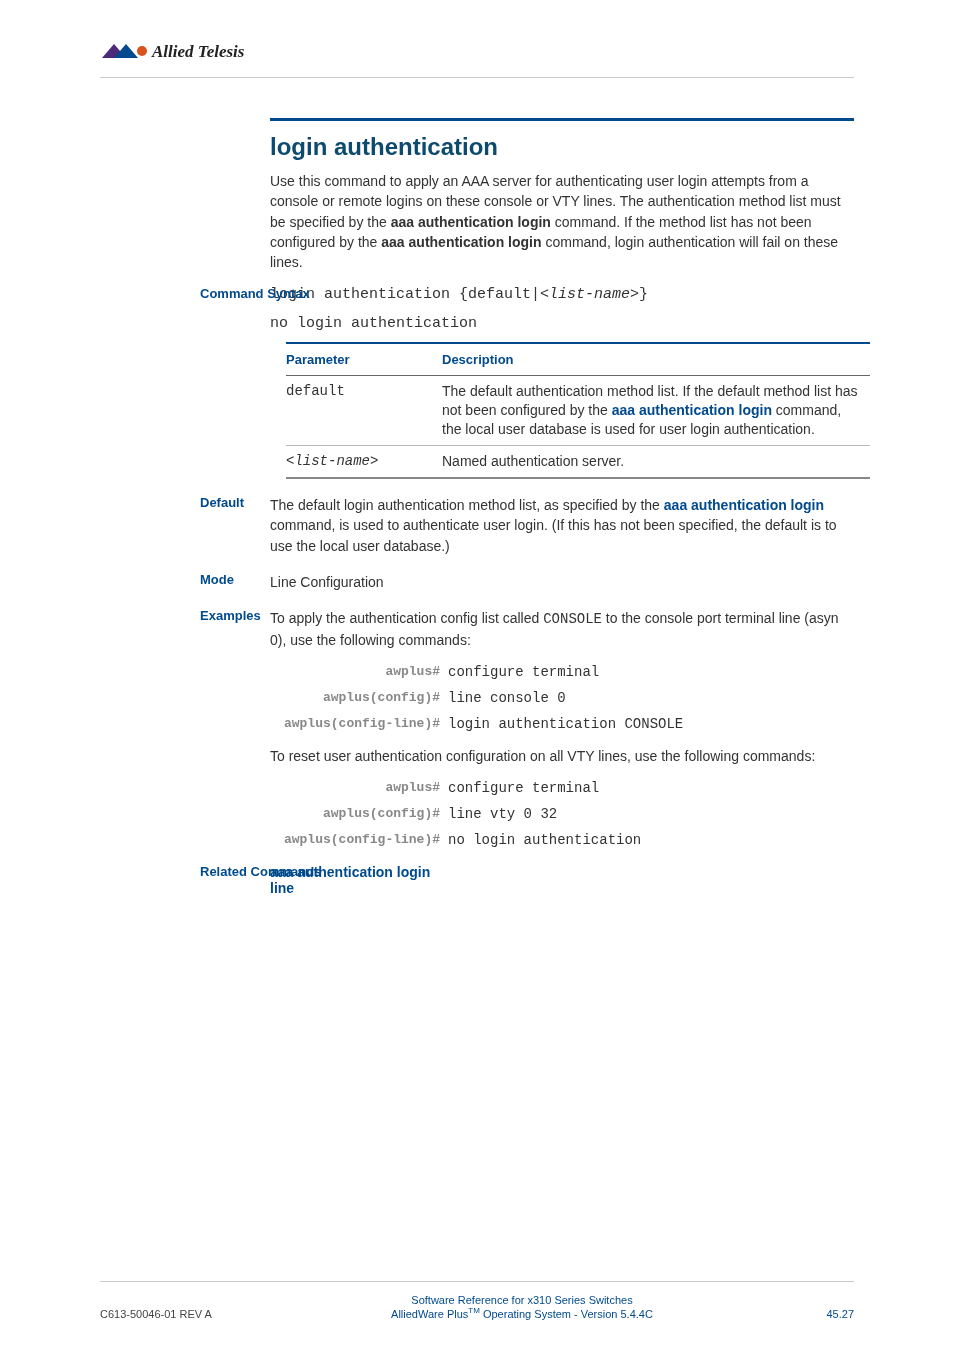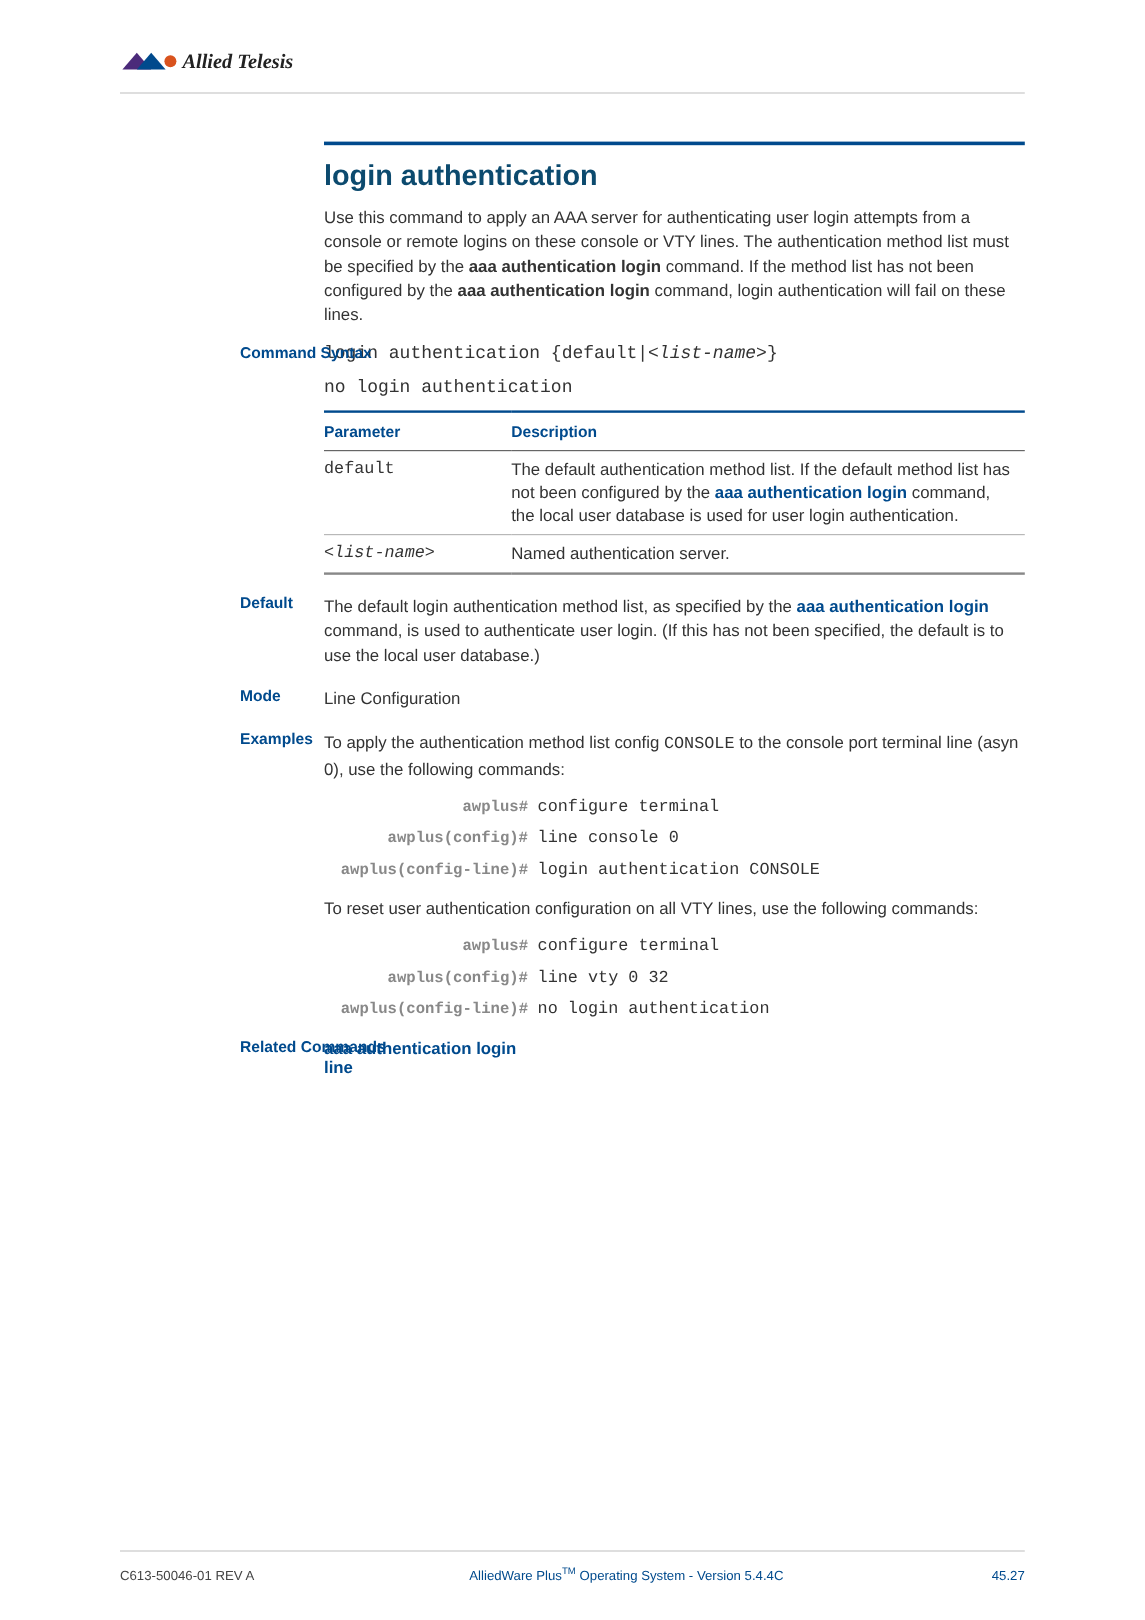--- a/index.html
+++ b/index.html
@@ -57,20 +57,21 @@
   }
   .mono-inline {
     font-family: "Courier New", monospace;
   }
   .section { position: relative; margin-bottom: 16px; }
   .param-table {
     width: 100%;
     border-collapse: collapse;
     margin-top: 10px;
     margin-bottom: 10px;
+    margin-left: 16px;
   }
   .param-table th {
     text-align: left;
     color: #004a8d;
     font-weight: bold;
     padding: 8px 6px 8px 0;
     border-top: 2px solid #004a8d;
     border-bottom: 1px solid #666;
     font-size: 13px;
   }
@@ -187,21 +188,21 @@
 
   <div class="section">
     <div class="label-col">Mode</div>
     <div class="content body-text">Line Configuration</div>
   </div>
 
   <div class="section">
     <div class="label-col">Examples</div>
     <div class="content">
       <div class="body-text">
-        <span>To apply the authentication method list config </span><span class="mono-inline">CONSOLE</span><span> to the console port terminal line (asyn 0), use the following commands:</span>
+        <span>To apply the authentication config list called </span><span class="mono-inline">CONSOLE</span><span> to the console port terminal line (asyn 0), use the following commands:</span>
       </div>
 
       <div class="cmd-block">
         <div class="cmd-row">
           <div class="cmd-prompt">awplus#</div>
           <div class="cmd-text">configure terminal</div>
         </div>
         <div class="cmd-row">
           <div class="cmd-prompt">awplus(config)#</div>
           <div class="cmd-text">line console 0</div>
@@ -235,19 +236,20 @@
     <div class="label-col">Related Commands</div>
     <div class="content">
       <div class="link">aaa authentication login</div>
       <div class="link">line</div>
     </div>
   </div>
 
   <div class="footer">
     <div class="footer-left">C613-50046-01 REV A</div>
     <div class="footer-center">
+      <div>Software Reference for x310 Series Switches</div>
       <div>
         <span>AlliedWare Plus</span><span class="sup">TM</span><span> Operating System - Version 5.4.4C</span>
       </div>
     </div>
     <div class="footer-right">45.27</div>
   </div>
 </div>
 
 </body></html>

